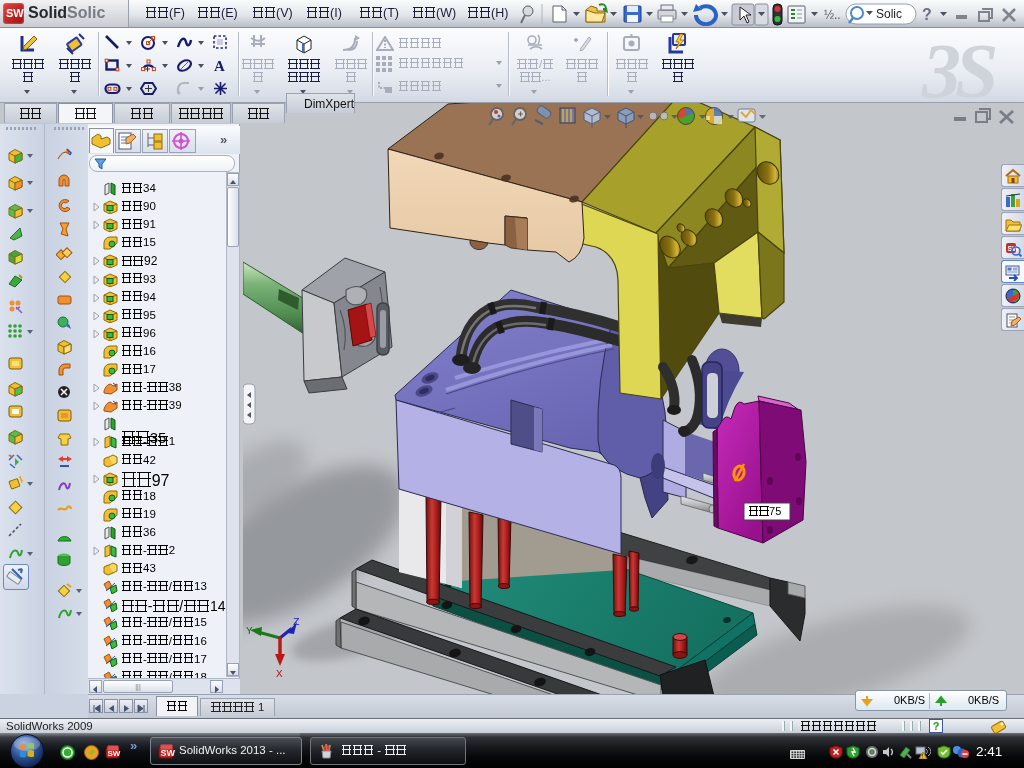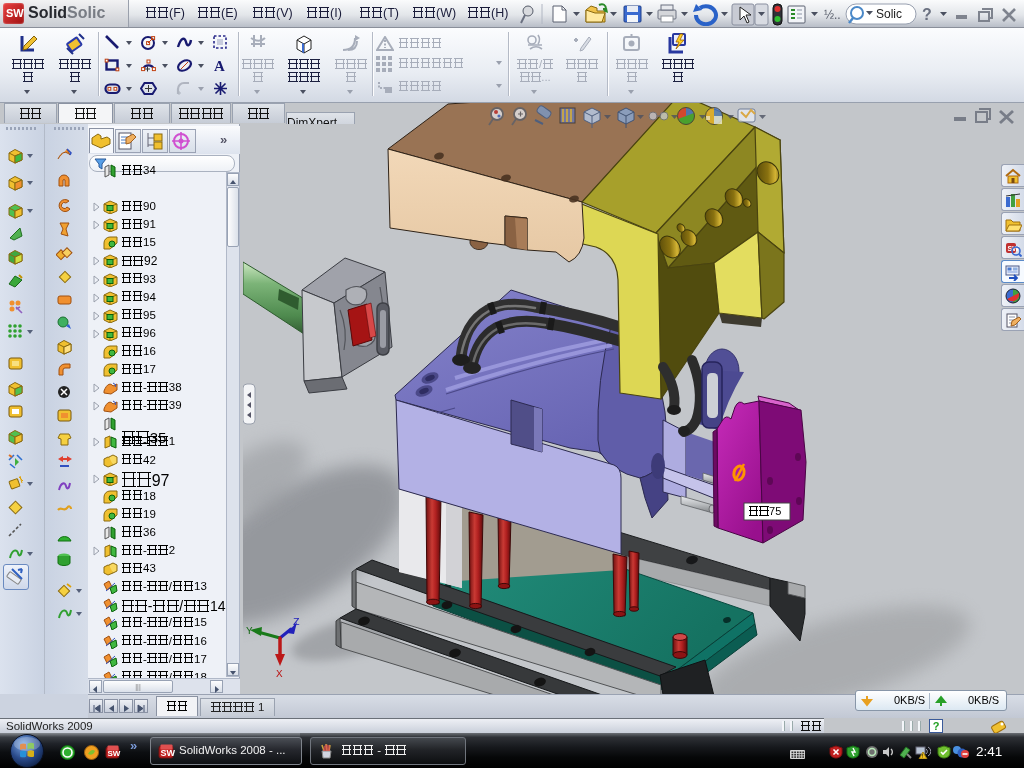--- a/index.html
+++ b/index.html
@@ -240,29 +240,30 @@
         <path d="M10.5,2 v4" stroke="#a7adba" stroke-width="2"></path>
       </svg></div>
 <div class="abs" style="left:598px;top:30px;width:68px;font-size:11.5px;line-height:13px;color:#a7adba;text-align:center"><i class="c"></i><i class="c"></i><i class="c"></i><br><i class="c"></i></div>
     <div class="car g" style="left:628px;top:62px"></div>
 <div class="abs" style="left:652px;top:4px;width:52px;height:26px;text-align:center"><svg width="24" height="24" viewBox="0 0 24 24">
         <path d="M4,5 v15 h13" fill="none" stroke="#2838a0" stroke-width="3"></path>
         <rect x="7" y="2" width="12" height="11" rx="1" fill="#e8ecff" stroke="#2838a0" stroke-width="2"></rect>
         <path d="M14,2 l-4,8 3,0 -3,7 8,-9 -4,0 3,-6 z" fill="#ffd020" stroke="#a06000" stroke-width="0.8"></path>
       </svg></div>
 <div class="abs" style="left:644px;top:30px;width:68px;font-size:11.5px;line-height:13px;color:#1c2040;text-align:center"><i class="c"></i><i class="c"></i><i class="c"></i><br><i class="c"></i></div>
+<div class="abs" style="left:922px;top:-2px;font-size:78px;font-style:italic;font-weight:bold;color:#cfd4db;letter-spacing:-6px;font-family:'Liberation Serif',serif">3S</div>
 </div>
 
 <div class="abs" style="left:0;top:103px;width:1024px;height:21px;background:#c3c6ca"></div>
 <div class="abs" style="left:4px;top:103px;width:53px;height:20px;background:linear-gradient(#dfe3e9,#c6ccd6);border:1px solid #9aa2b0;border-bottom:none;font-size:12px;color:#111;text-align:center;line-height:20px"><i class="c"></i><i class="c"></i></div>
 <div class="abs" style="left:58px;top:103px;width:55px;height:20px;background:#f4f5f7;border:1px solid #8a92a2;border-bottom:none;z-index:3;font-size:12px;color:#111;text-align:center;line-height:20px"><i class="c"></i><i class="c"></i></div>
 <div class="abs" style="left:114px;top:103px;width:56px;height:20px;background:linear-gradient(#dfe3e9,#c6ccd6);border:1px solid #9aa2b0;border-bottom:none;font-size:12px;color:#111;text-align:center;line-height:20px"><i class="c"></i><i class="c"></i></div>
 <div class="abs" style="left:171px;top:103px;width:60px;height:20px;background:linear-gradient(#dfe3e9,#c6ccd6);border:1px solid #9aa2b0;border-bottom:none;font-size:12px;color:#111;text-align:center;line-height:20px"><i class="c"></i><i class="c"></i><i class="c"></i><i class="c"></i></div>
 <div class="abs" style="left:232px;top:103px;width:53px;height:20px;background:linear-gradient(#dfe3e9,#c6ccd6);border:1px solid #9aa2b0;border-bottom:none;font-size:12px;color:#111;text-align:center;line-height:20px"><i class="c"></i><i class="c"></i></div>
-<div class="abs" style="left:286px;top:112px;width:69px;height:20px;background:linear-gradient(#dfe3e9,#c6ccd6);border:1px solid #9aa2b0;border-bottom:none;font-size:12px;color:#111;text-align:left;line-height:20px">DimXpert</div>
+<div class="abs" style="left:286px;top:93px;width:69px;height:20px;background:linear-gradient(#dfe3e9,#c6ccd6);border:1px solid #9aa2b0;border-bottom:none;font-size:12px;color:#111;text-align:right;line-height:20px">DimXpert</div>
 <div class="abs" style="left:0;top:124px;width:1024px;height:594px;background:#c3c6ca"></div>
 
 <svg class="abs" style="left:243px;top:103px" width="781" height="593" viewBox="243 103 781 593">
 <defs>
  <filter id="bl" x="-50%" y="-50%" width="200%" height="200%">
         <feGaussianBlur stdDeviation="9"></feGaussianBlur>
       </filter>
  <filter id="bl2" x="-50%" y="-50%" width="200%" height="200%">
         <feGaussianBlur stdDeviation="5"></feGaussianBlur>
       </filter>
@@ -771,21 +772,21 @@
 <div class="abs" style="left:169px;top:129px;width:27px;height:24px;background:linear-gradient(#eef1f7,#d8dfe9);border:1px solid #9aa2b4"><svg width="22" height="22" viewBox="0 0 22 22">
       <circle cx="11" cy="11" r="7" fill="none" stroke="#d050d0" stroke-width="2"></circle>
       <path d="M11,2 v18 M2,11 h18" stroke="#d050d0" stroke-width="1.6"></path>
       <circle cx="11" cy="11" r="2.5" fill="#d050d0"></circle>
     </svg></div>
 <div class="abs" style="left:220px;top:132px;font-size:13px;font-weight:bold;color:#556">»</div>
 <div class="abs" style="left:89px;top:155px;width:146px;height:17px;border:1px solid #aab2c0;border-radius:8px;background:linear-gradient(#fff,#eef1f6)">
 <svg width="14" height="13" style="margin:2px 0 0 4px">
       <path d="M1,1 h11 l-4,5 v5 l-3,-2 v-3 z" fill="#58a0e8" stroke="#2a5a9a"></path>
     </svg></div>
-<div class="abs" style="left:88px;top:162px;width:112px;height:18px">
+<div class="abs" style="left:88px;top:180px;width:112px;height:18px">
 <div class="abs" style="left:15px;top:2px"><svg width="15" height="14">
         <path d="M2,3 l4,-2 v10 l-4,2 z" fill="#e8e8e8" stroke="#555"></path>
         <path d="M8,1 l4,2 v10 l-4,-2 z" fill="#30a030" stroke="#0a600a"></path>
       </svg></div>
 <div class="abs" style="left:33px;top:2px;font-size:11.5px;color:#000;white-space:nowrap"><i class="c"></i><i class="c"></i>34</div>
   </div>
 <div class="abs" style="left:88px;top:198.1px;width:140px;height:18px">
     <svg class="abs" style="left:5px;top:4px" width="8" height="10">
       <path d="M1,1 L6,5 L1,9 z" fill="none" stroke="#9aa0ac"></path>
     </svg>
@@ -1093,21 +1094,21 @@
     </svg></div>
 <div class="abs" style="left:119px;top:699px;width:14px;height:14px;background:linear-gradient(#eef0f5,#c8cedb);border:1px solid #8a92a4;text-align:center"><svg width="11" height="11">
       <path d="M3,2 L8,5.5 L3,9 z" fill="#46536e"></path>
     </svg></div>
 <div class="abs" style="left:134px;top:699px;width:14px;height:14px;background:linear-gradient(#eef0f5,#c8cedb);border:1px solid #8a92a4;text-align:center"><svg width="11" height="11">
       <path d="M8,2 v7 M2,2 L7,5.5 L2,9 z" stroke="#46536e" fill="#46536e"></path>
     </svg></div>
 <div class="abs" style="left:156px;top:696px;width:42px;height:20px;background:#f2f3f6;border:1px solid #8a92a2;border-bottom:none;font-size:11.5px;text-align:center;line-height:19px"><i class="c"></i><i class="c"></i></div>
 <div class="abs" style="left:200px;top:698px;width:75px;height:18px;background:linear-gradient(#dfe3e9,#c6ccd6);border:1px solid #9aa2b0;border-bottom:none;font-size:11.5px;text-align:center;line-height:17px;color:#222"><i class="c"></i><i class="c"></i><i class="c"></i><i class="c"></i> 1</div>
 
-<div class="abs" style="left:0;top:718px;width:824px;height:15px;background:linear-gradient(#eef0f5,#c9cfda);border-top:1px solid #6a7078">
+<div class="abs" style="left:0;top:718px;width:1024px;height:15px;background:linear-gradient(#eef0f5,#c9cfda);border-top:1px solid #6a7078">
 <div class="abs" style="left:6px;top:1px;font-size:11.5px;color:#222">SolidWorks 2009</div>
 <div class="abs" style="left:782px;top:2px;width:2px;height:10px;background:#f4f6fa;box-shadow:1px 0 0 #9aa"></div>
     <div class="abs" style="left:790px;top:2px;width:2px;height:10px;background:#f4f6fa;box-shadow:1px 0 0 #9aa"></div>
     <div class="abs" style="left:800px;top:1px;font-size:11.5px;color:#111"><i class="c"></i><i class="c"></i><i class="c"></i><i class="c"></i><i class="c"></i><i class="c"></i><i class="c"></i></div>
     <div class="abs" style="left:902px;top:2px;width:2px;height:10px;background:#f4f6fa;box-shadow:1px 0 0 #9aa"></div>
     <div class="abs" style="left:910px;top:2px;width:2px;height:10px;background:#f4f6fa;box-shadow:1px 0 0 #9aa"></div>
     <div class="abs" style="left:918px;top:2px;width:2px;height:10px;background:#f4f6fa;box-shadow:1px 0 0 #9aa"></div>
 <div class="abs" style="left:929px;top:0px;width:14px;height:14px;background:#fff;border:1px solid #3a5a9a;text-align:center;font-size:11px;font-weight:bold;color:#20a020;line-height:13px">?</div>
 <svg class="abs" style="left:991px;top:0px" width="17" height="15">
       <rect x="1" y="4" width="13" height="8" rx="2" transform="rotate(-30 8 8)" fill="#f0c030" stroke="#a07010"></rect>
@@ -1160,21 +1161,21 @@
       <rect x="2.5" y="1.5" width="11" height="5" rx="1" fill="#e05050"></rect>
       <text x="2.5" y="12" font-size="8" font-weight="bold" fill="#fff">SW</text>
     </svg></div>
 <div class="abs" style="left:130px;top:738px;color:#7a9ad8;font-size:13px;font-weight:bold">»</div>
 <div class="abs" style="left:150px;top:737px;width:152px;height:28px;background:linear-gradient(#4a4e55,#26282e 45%,#0e1013);border:1px solid #7e838b;border-radius:3px">
  <svg class="abs" style="left:7px;top:5px" width="17" height="17">
       <rect x="1" y="3" width="14" height="12" rx="2" fill="#c02020" stroke="#701010"></rect>
       <rect x="2.5" y="1.5" width="12" height="5" rx="1" fill="#e05050"></rect>
       <text x="2.5" y="13" font-size="9" font-weight="bold" fill="#fff">SW</text>
     </svg>
- <div class="abs" style="left:28px;top:6px;font-size:11.5px;color:#f0f0f0;white-space:nowrap">SolidWorks 2008 - ...</div>
+ <div class="abs" style="left:28px;top:6px;font-size:11.5px;color:#f0f0f0;white-space:nowrap">SolidWorks 2013 - ...</div>
 </div>
 <div class="abs" style="left:310px;top:737px;width:156px;height:28px;background:linear-gradient(#44484e,#222428 45%,#0c0e10);border:1px solid #70757d;border-radius:3px">
  <svg class="abs" style="left:8px;top:5px" width="16" height="17">
       <path d="M3,2 l2,6 M7,1 l1,7 M11,2 l-1,6" stroke="#c8a040" stroke-width="1.6"></path>
       <path d="M3,8 h9 l-1,7 h-7 z" fill="#d0d4e0" stroke="#888"></path>
       <path d="M4,8 l1,-5 c2,-2 4,-2 6,0 l0,5" fill="#e05050" opacity=".7"></path>
     </svg>
  <div class="abs" style="left:30px;top:6px;font-size:11.5px;color:#f0f0f0;white-space:nowrap"><i class="c"></i><i class="c"></i><i class="c"></i> - <i class="c"></i><i class="c"></i></div>
 </div>
 <div class="abs" style="left:790px;top:746px"><svg width="16" height="12">

